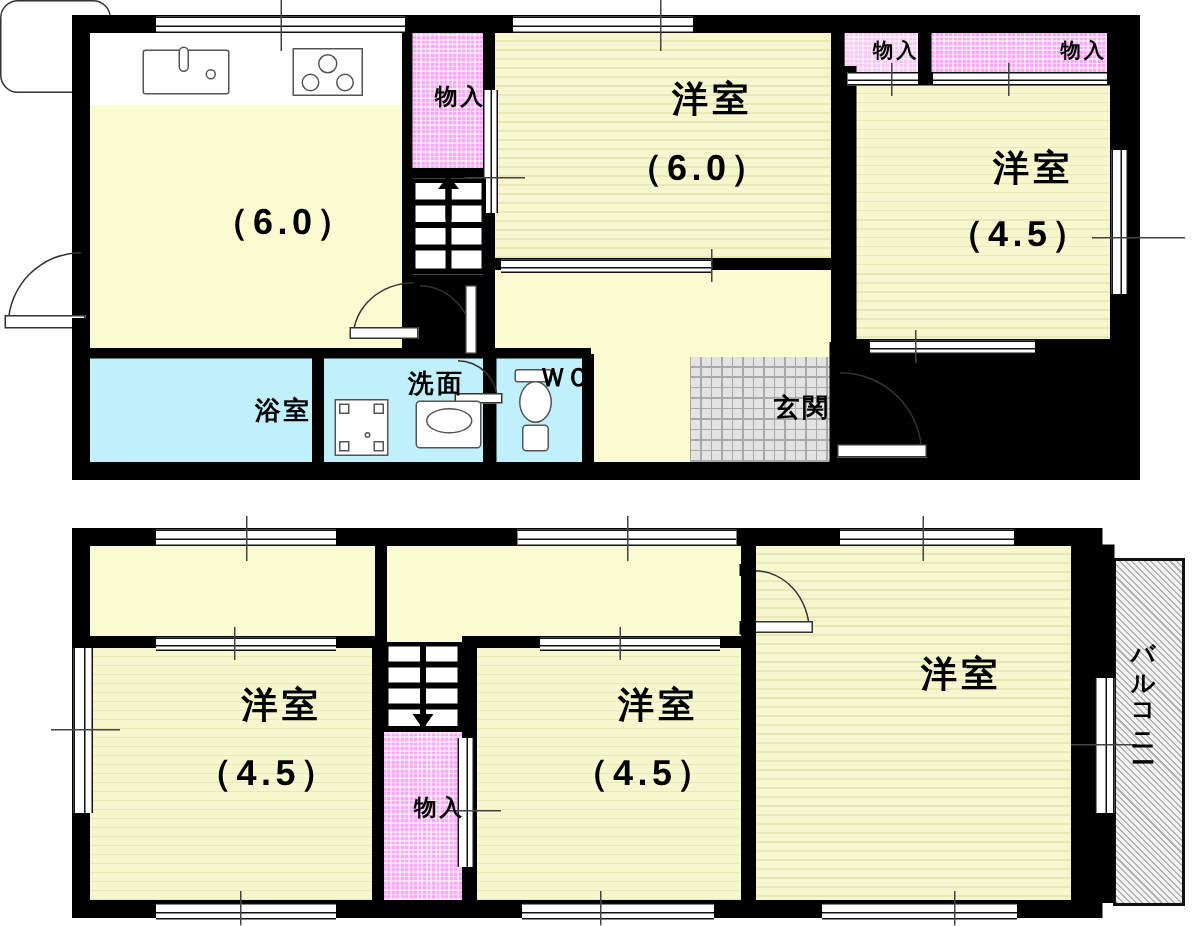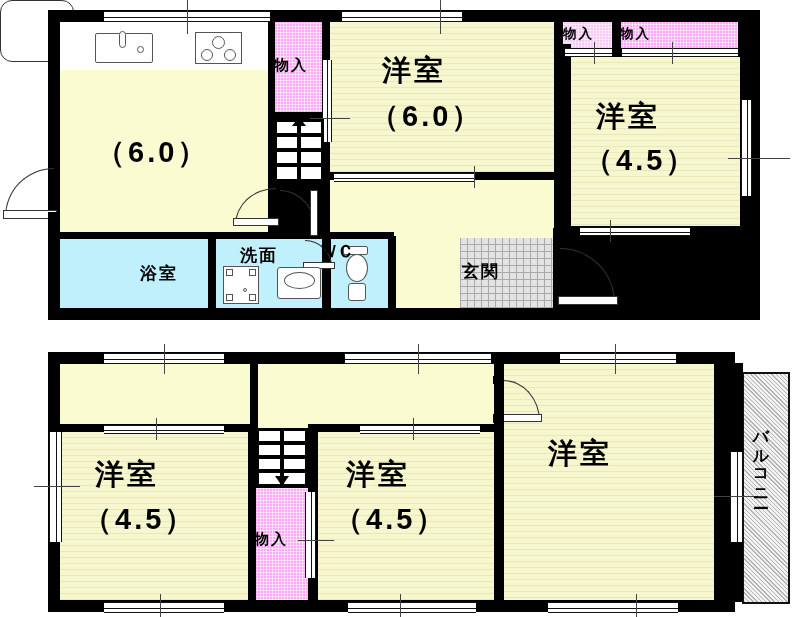--- a/index.html
+++ b/index.html
@@ -64,26 +64,26 @@
   .win-v{position:absolute;background:#ffffff;border-left:1px solid #111;border-right:1px solid #111;}
   .win-v::after{content:"";position:absolute;top:0;bottom:0;left:50%;width:1px;background:#111;}
   .tick-v{position:absolute;width:1px;background:#444;}
   .tick-h{position:absolute;height:1px;background:#444;}
 
   
   .lbl{
     position:absolute;
     color:#000;
     font-weight:bold;
-    text-align:left;
+    text-align:right;
     white-space:nowrap;
     line-height:1.12;
     letter-spacing:2px;
   }
-  .lbl-big{font-size:29px;letter-spacing:3px;}
+  .lbl-big{font-size:24px;letter-spacing:3px;}
   .lbl-mid{font-size:17px;}
   .lbl-sm{font-size:15px;}
   .lbl-xs{font-size:13.5px;}
   .lbl-vert{
     position:absolute;color:#000;font-weight:bold;font-size:16px;
     writing-mode:vertical-rl;text-orientation:upright;letter-spacing:2px;
     line-height:1;
   }
 
   
@@ -229,21 +229,21 @@
   <div class="lbl lbl-big" style="left:370px;top:100px;width:144px;">（6.0）</div>
 
   <div class="lbl lbl-xs" style="left:563px;top:26px;width:50px;">物入</div>
   <div class="lbl lbl-xs" style="left:620px;top:26px;width:118px;">物入</div>
 
   <div class="lbl lbl-big" style="left:596px;top:100px;width:120px;">洋室</div>
   <div class="lbl lbl-big" style="left:584px;top:144px;width:144px;">（4.5）</div>
 
   <div class="lbl lbl-mid" style="left:140px;top:264px;width:68px;">浴室</div>
   <div class="lbl lbl-mid" style="left:240px;top:246px;width:70px;">洗面</div>
-  <div class="lbl lbl-mid" style="left:320px;top:242px;width:58px;letter-spacing:0px;">ＷＣ</div>
+  <div class="lbl lbl-mid" style="left:336px;top:242px;width:58px;letter-spacing:0px;">ＷＣ</div>
   <div class="lbl lbl-mid" style="left:462px;top:262px;width:92px;">玄関</div>
 
   <div class="floor ab" style="left:48px;top:352px;width:687px;height:260px;"></div>
 
   <div class="room fill-plain" style="left:60px;top:364px;width:190px;height:64px;"></div>
   <div class="room fill-plain" style="left:258px;top:364px;width:236px;height:64px;"></div>
 
   <div class="room fill-wood" style="left:60px;top:432px;width:190px;height:168px;"></div>
 
   <div class="room fill-white" style="left:254px;top:428px;width:56px;height:58px;"></div>

